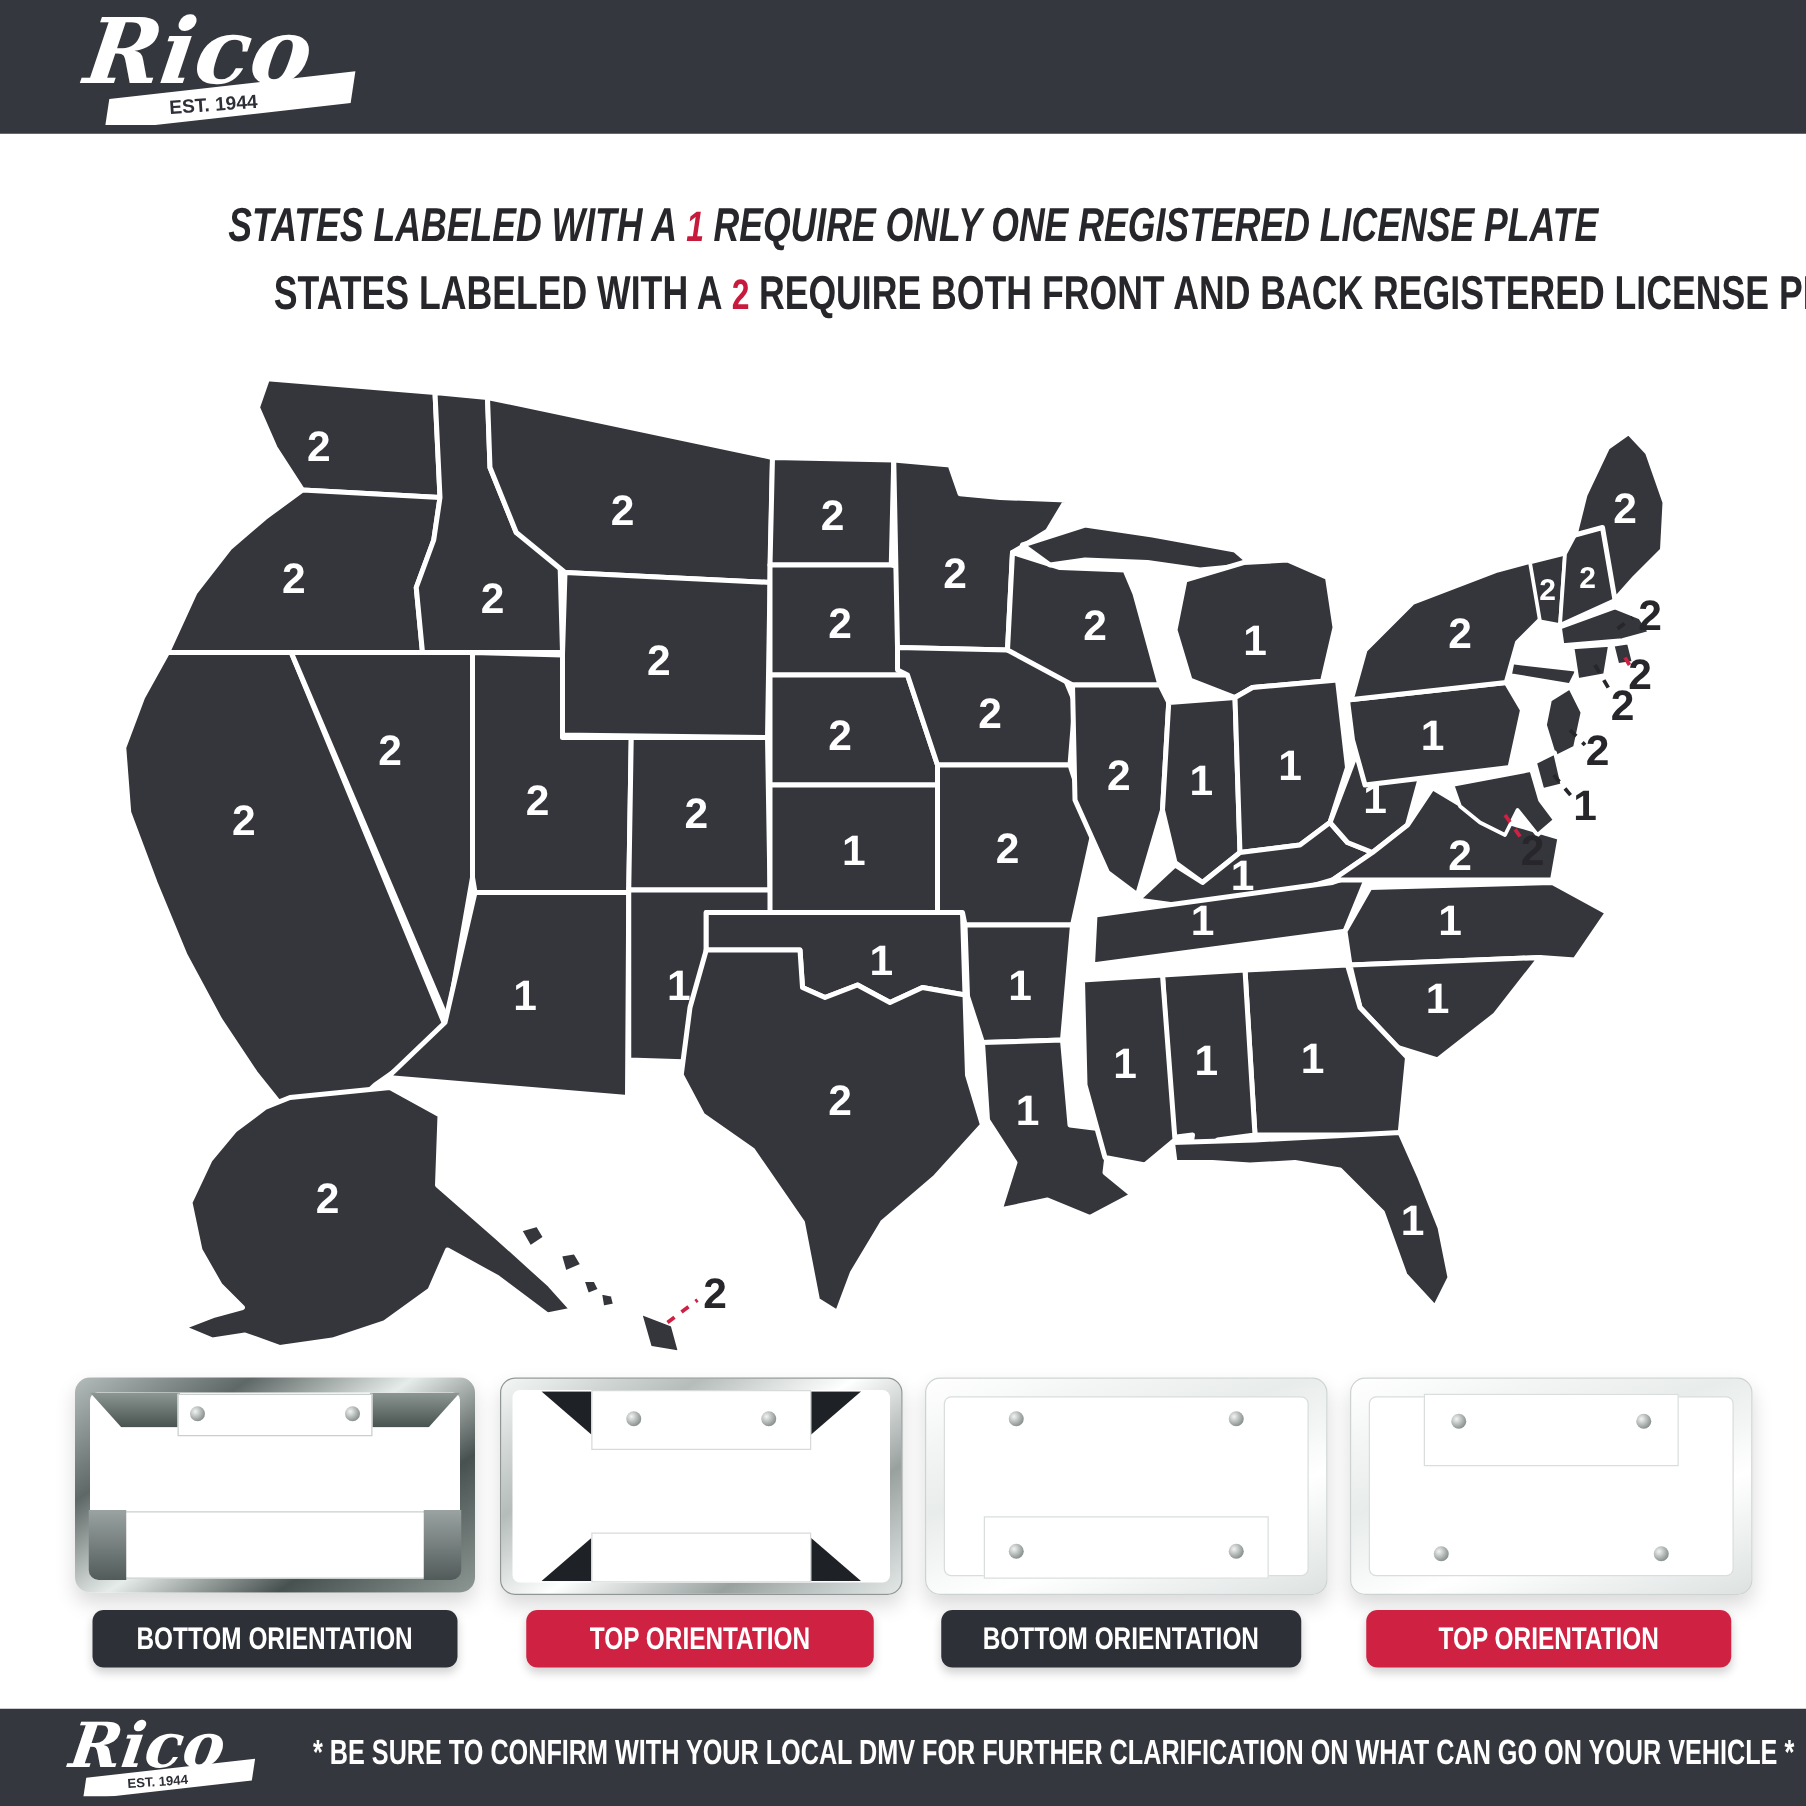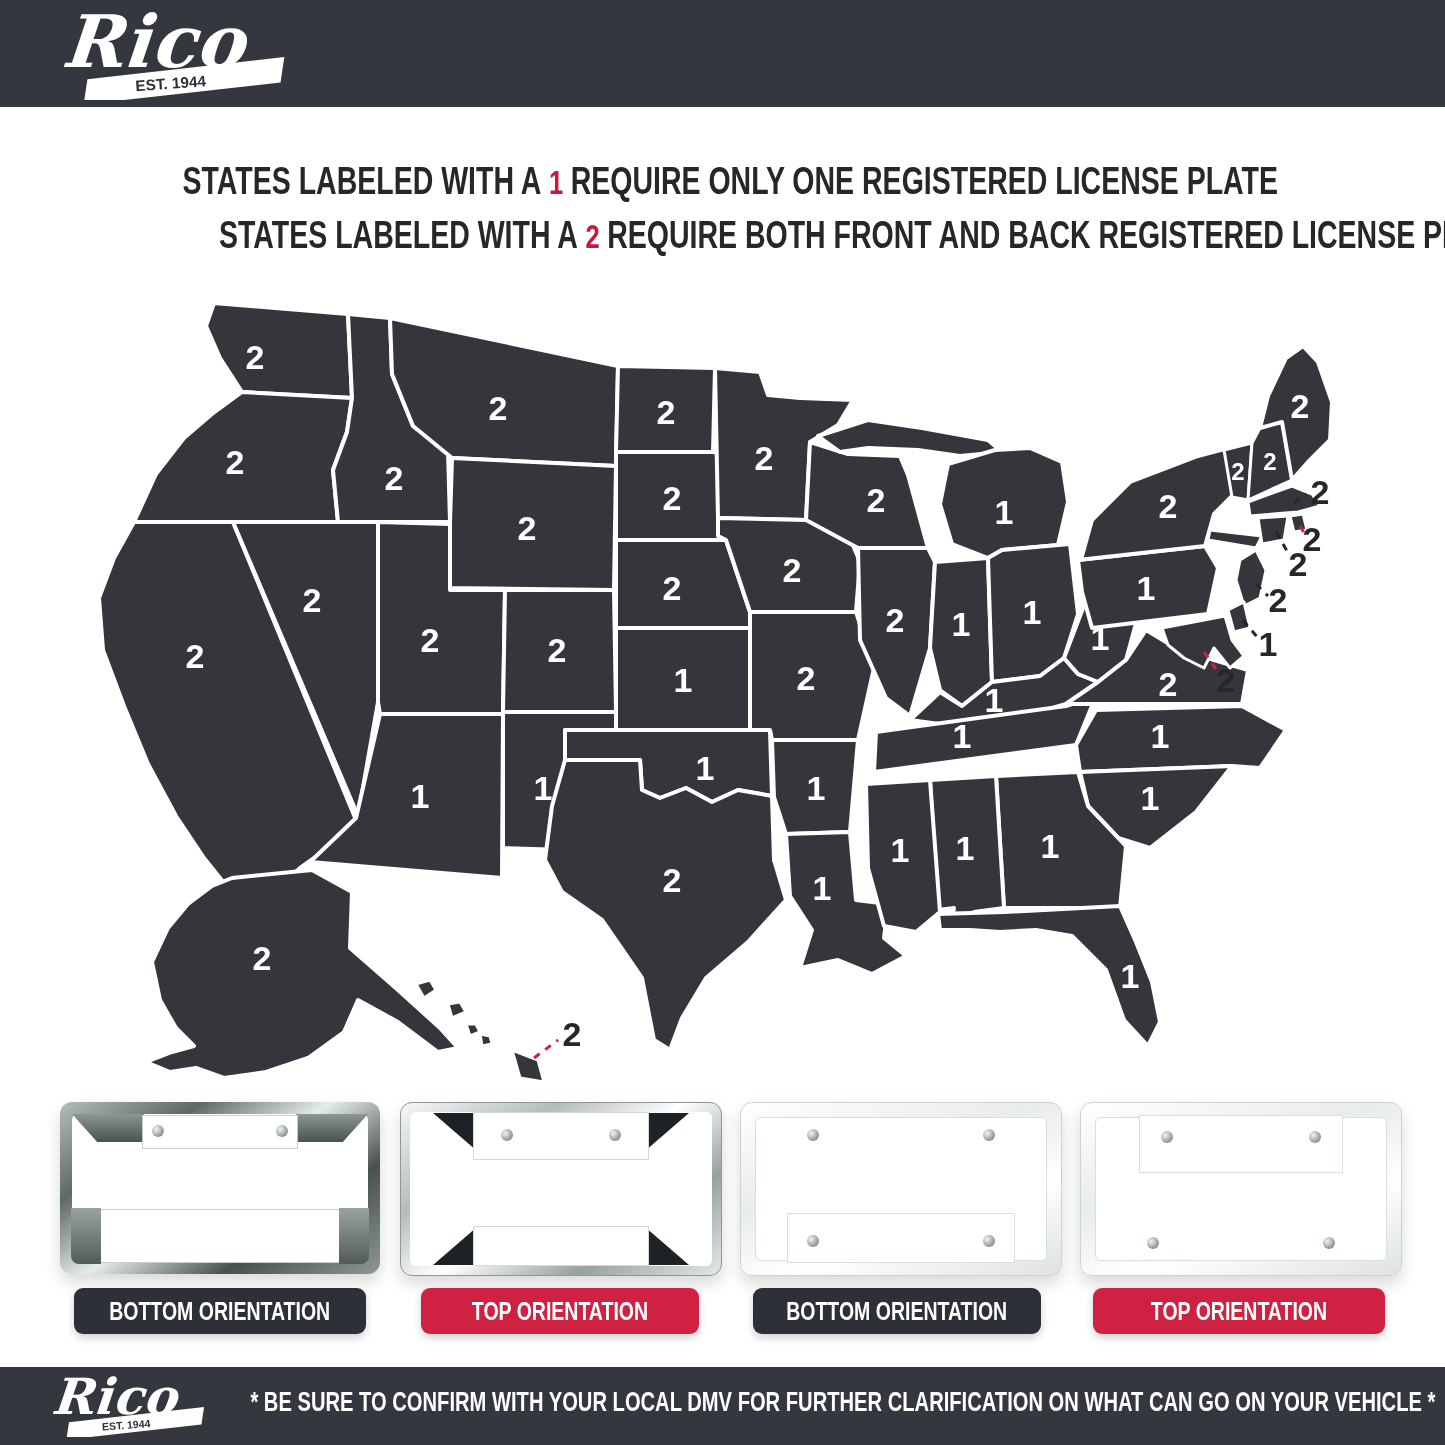--- a/index.html
+++ b/index.html
@@ -18,21 +18,21 @@
              display:inline-block;transform:scaleX(.72);transform-origin:center;}
   .footer-text-wrap{position:absolute;left:250px;right:10px;top:0;height:70px;
                     display:flex;align-items:center;justify-content:center;}
   .footer-note{color:#fff;font-weight:bold;font-size:28px;white-space:nowrap;
                display:inline-block;transform:scaleX(.72);transform-origin:center;}
   
   .legend{position:absolute;left:0;width:1445px;text-align:center;}
   .legend-line{white-space:nowrap;}
   .legend .cond{display:inline-block;transform:scaleX(.75);transform-origin:center;
                 font-weight:bold;color:#26262b;white-space:nowrap;}
-  .legend1{top:160px;font-size:38px;}
+  .legend1{top:160px;font-size:38px;font-style:italic;}
   .legend2{top:214px;font-size:38px;}
   .legend .num{color:#c81a3c;margin:0 10px;}
   
   svg.map{position:absolute;left:0;top:0;width:1445px;height:1445px;}
   .st{stroke:#fff;stroke-width:4;stroke-linejoin:round;fill:#35363c;}
   .tiny{stroke-width:3;}
   .num{fill:#fff;font-weight:bold;font-size:34px;text-anchor:middle;}
   .num.small{font-size:24px;}
   .co-num{fill:#26262b;font-weight:bold;font-size:34px;text-anchor:middle;}
   .dash{stroke:#26262b;stroke-width:3;stroke-dasharray:7 7;fill:none;}

